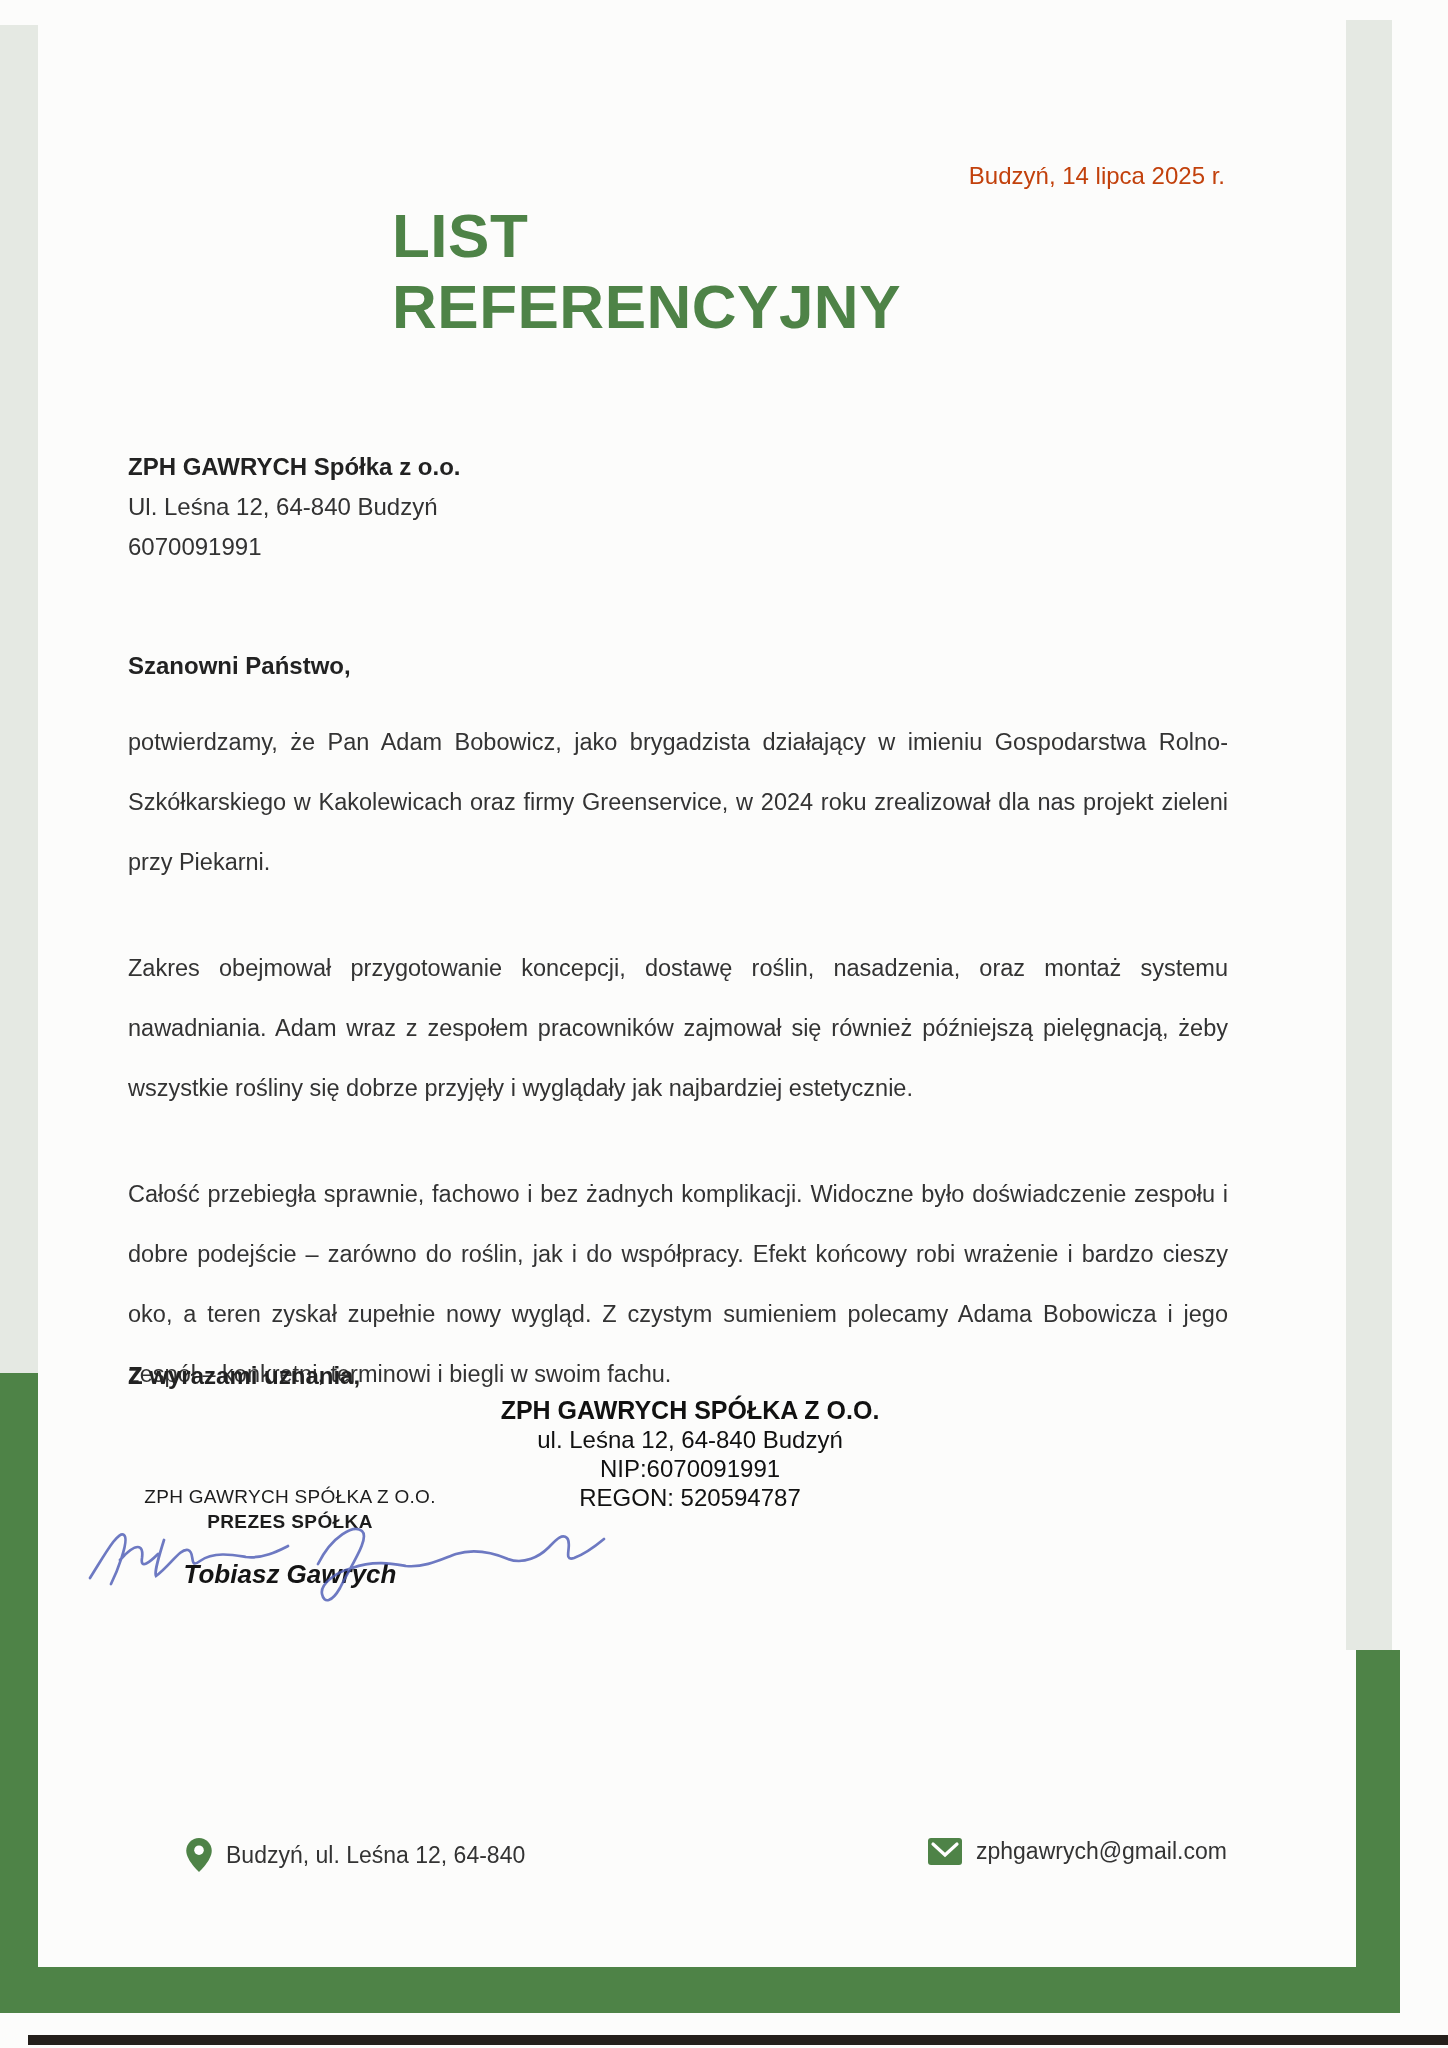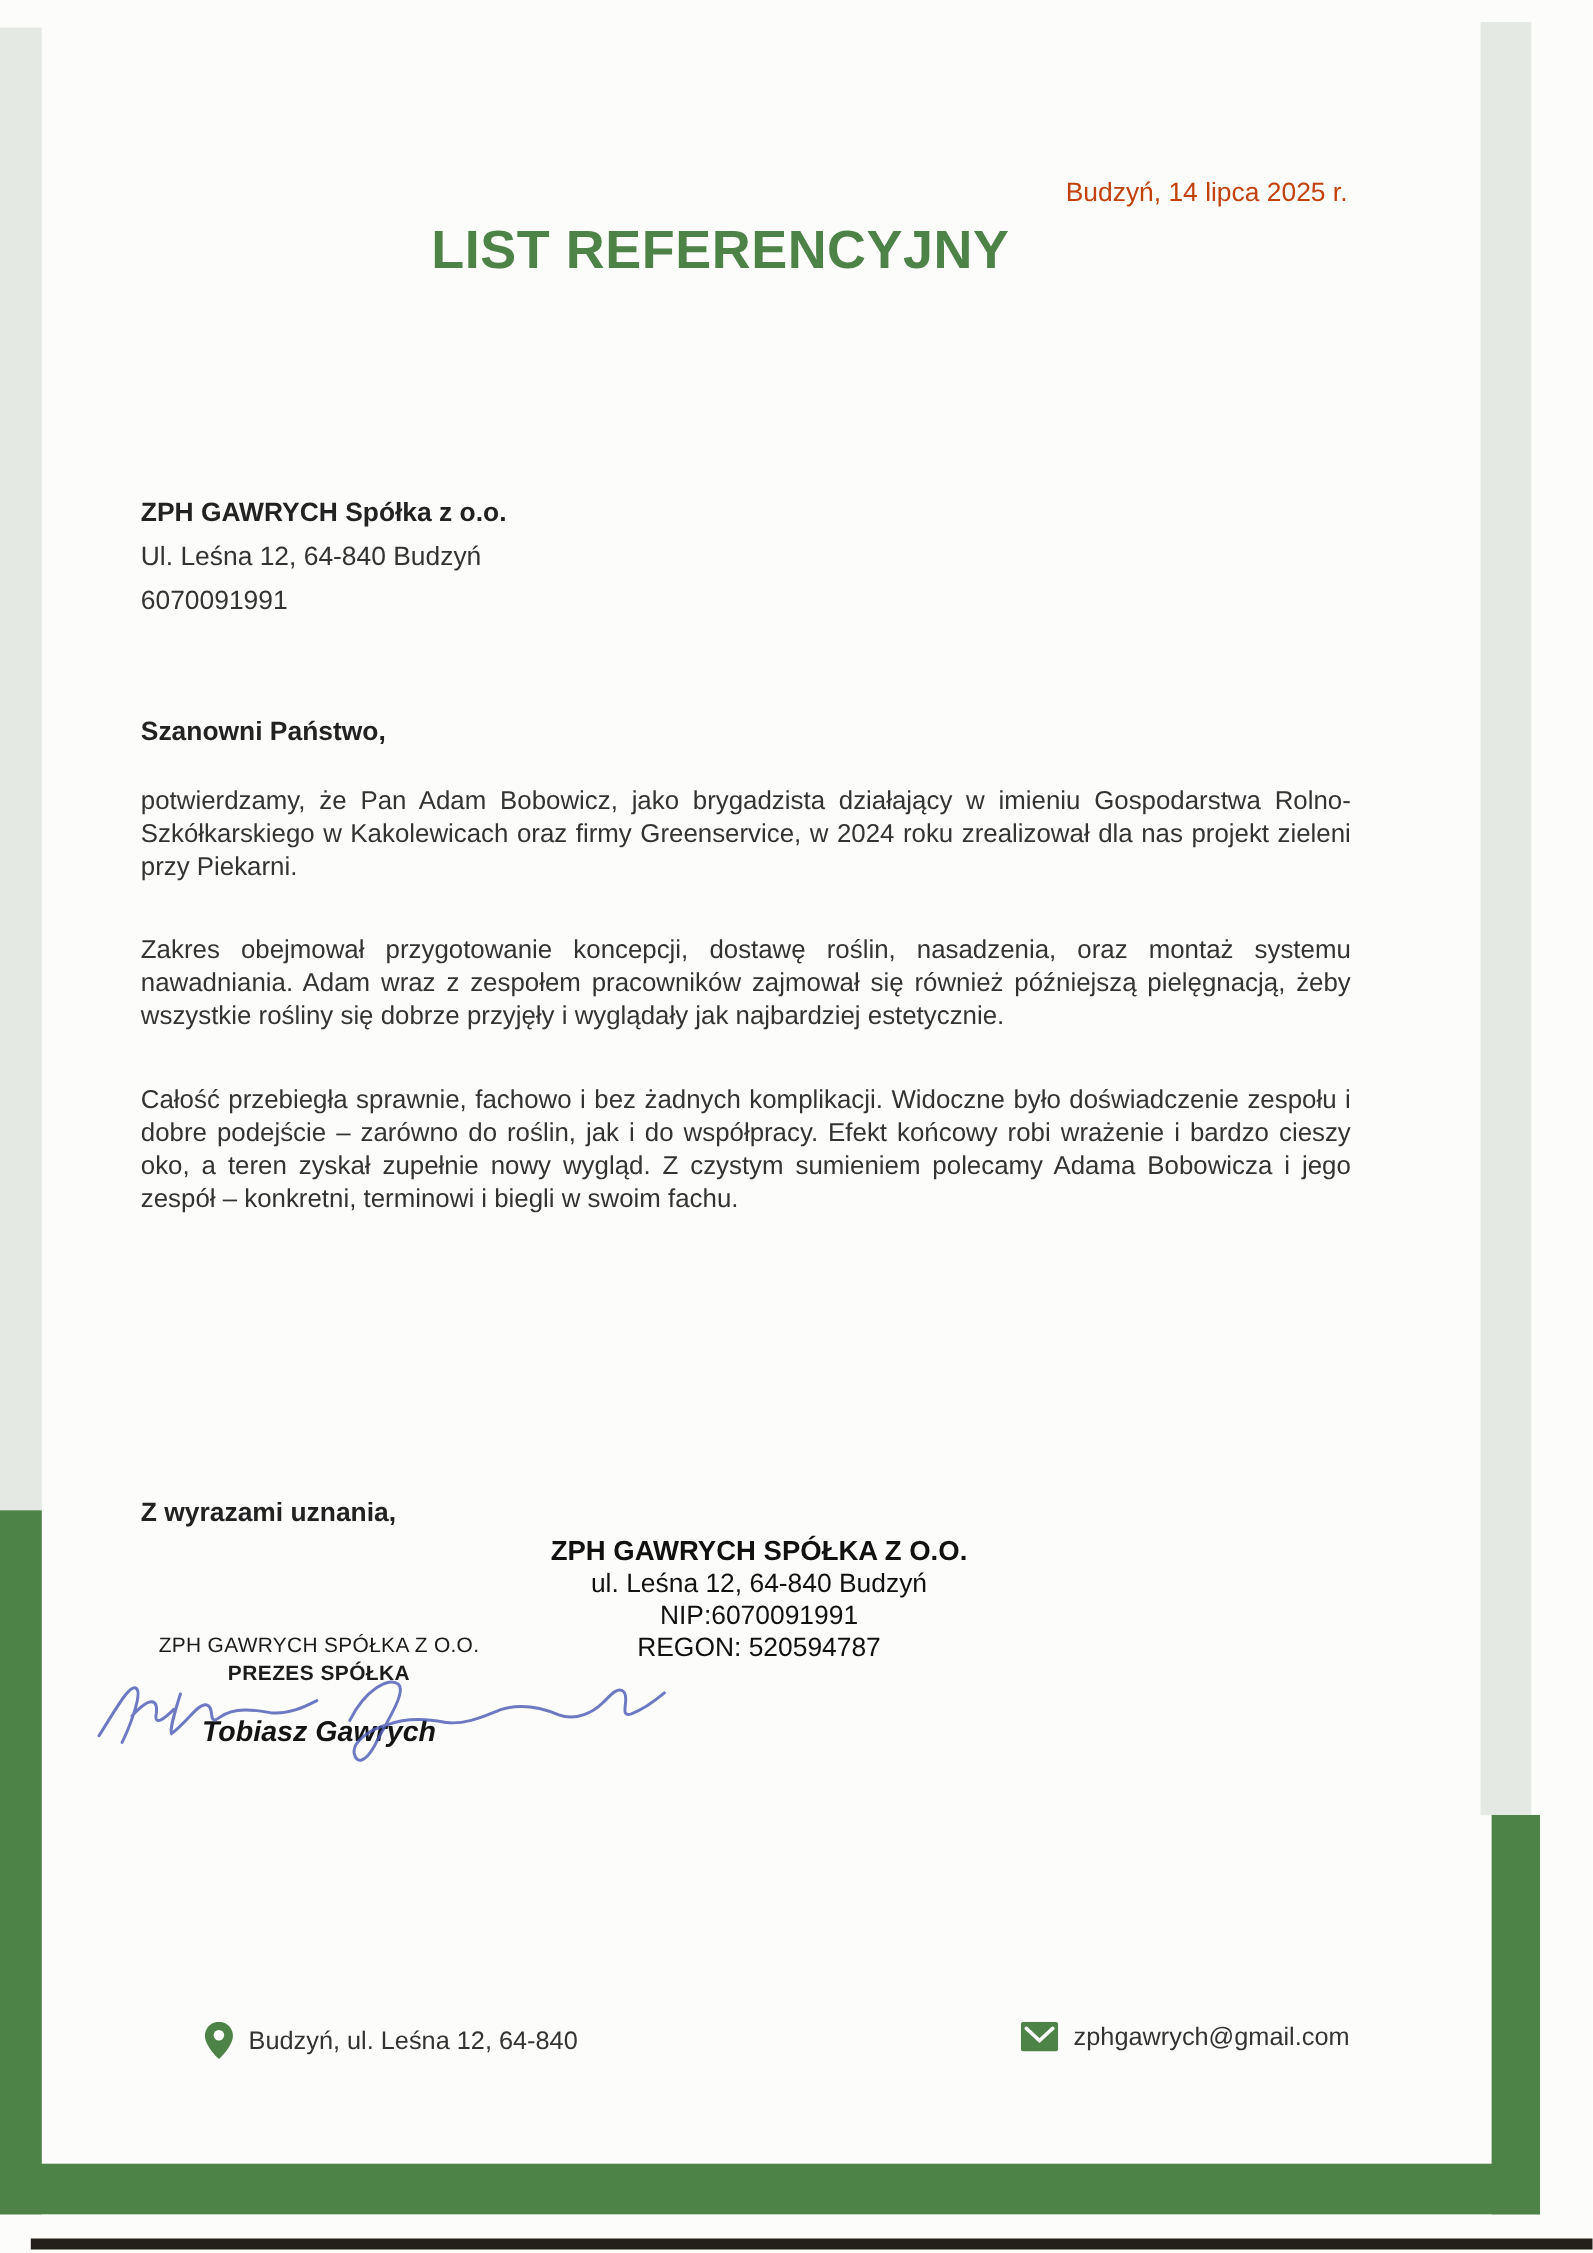--- a/index.html
+++ b/index.html
@@ -24,32 +24,32 @@
     border-radius:50%;background:var(--brand-green);
     display:flex;align-items:center;justify-content:center;
     color:#ffffff;font-weight:bold;font-size:76px;letter-spacing:-3px;
   }
   .date{
     position:absolute;right:223px;top:162px;
     font-size:24px;color:#c2410c;
   }
   .title{
     position:absolute;left:392px;top:200px;width:620px;
-    font-size:49px;font-weight:bold;color:var(--brand-green);letter-spacing:0.5px;
+    font-size:62px;font-weight:bold;color:var(--brand-green);letter-spacing:0.5px;
   }
 
   .sender{position:absolute;left:128px;top:447px;font-size:24px;line-height:40px;color:#333;}
   .sender .company{font-weight:bold;color:#222;}
 
   .salutation{position:absolute;left:128px;top:652px;font-size:24px;font-weight:bold;color:#222;}
 
   .body-text{position:absolute;left:128px;top:712px;width:1100px;}
   .body-text p{
     margin:0 0 46px 0;
-    font-size:23.5px;line-height:30px;
+    font-size:23.5px;line-height:60px;
     text-align:justify;color:#333;
   }
   .body-text p:last-child{margin-bottom:0;}
 
   .valediction{position:absolute;left:128px;top:1362px;font-size:24px;font-weight:bold;color:#222;}
 
   .stamp{
     position:absolute;left:430px;top:1396px;width:520px;
     text-align:center;color:#111;font-size:24px;line-height:29px;
   }

